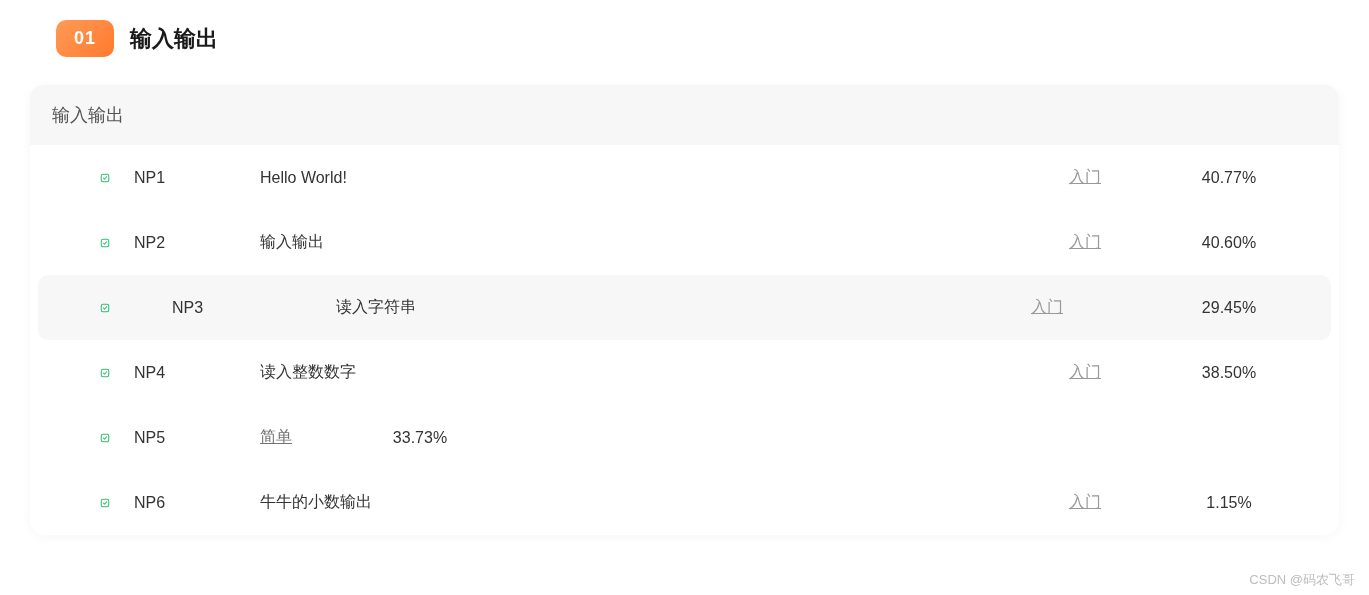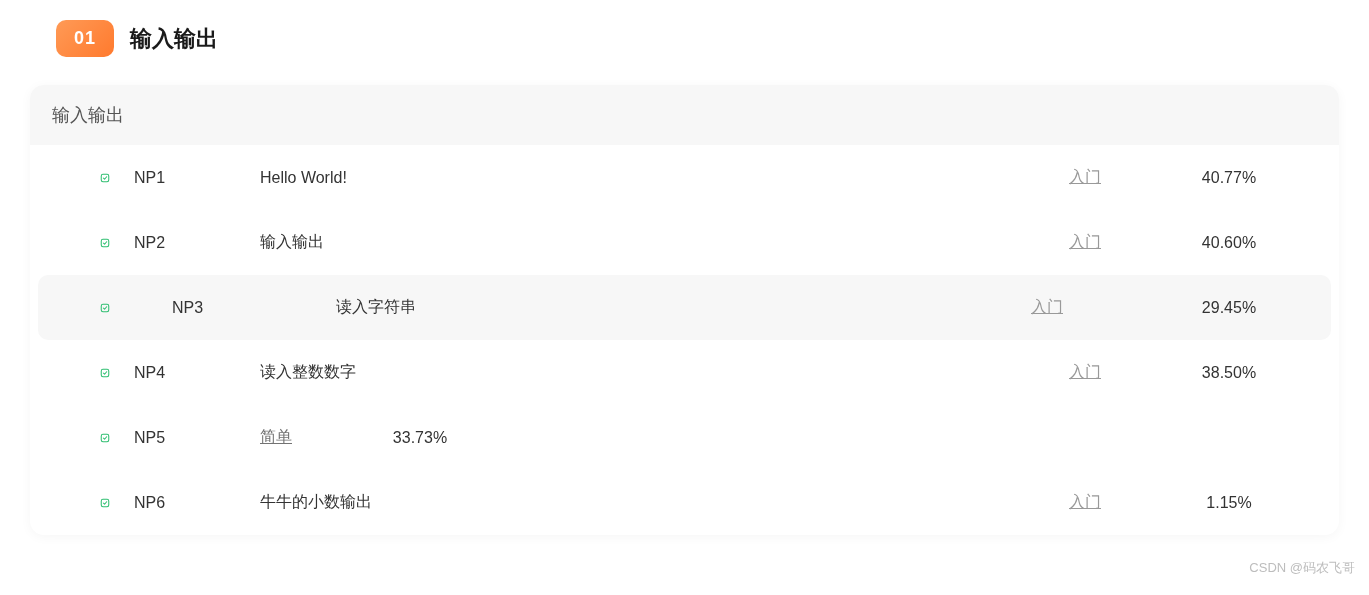--- a/index.html
+++ b/index.html
@@ -89,21 +89,21 @@
       color: #737373;
     }
     .percent-cell {
       width: 140px;
       text-align: center;
       padding-right: 20px;
       color: #333;
     }
     .watermark {
       position: fixed;
-      bottom: 18px;
+      bottom: 6px;
       right: 14px;
       color: #bdbdbd;
       font-size: 13px;
     }
   </style>
 </head>
 <body>
 
 <div class="section-header">
   <div class="section-badge">01</div>

